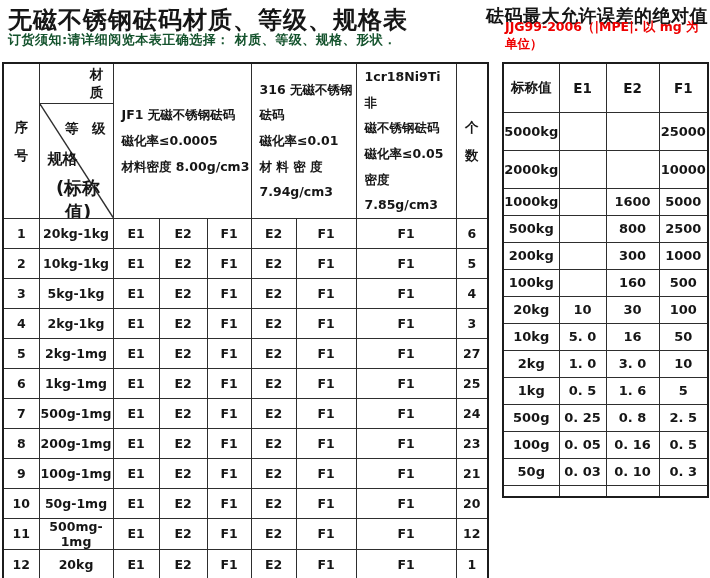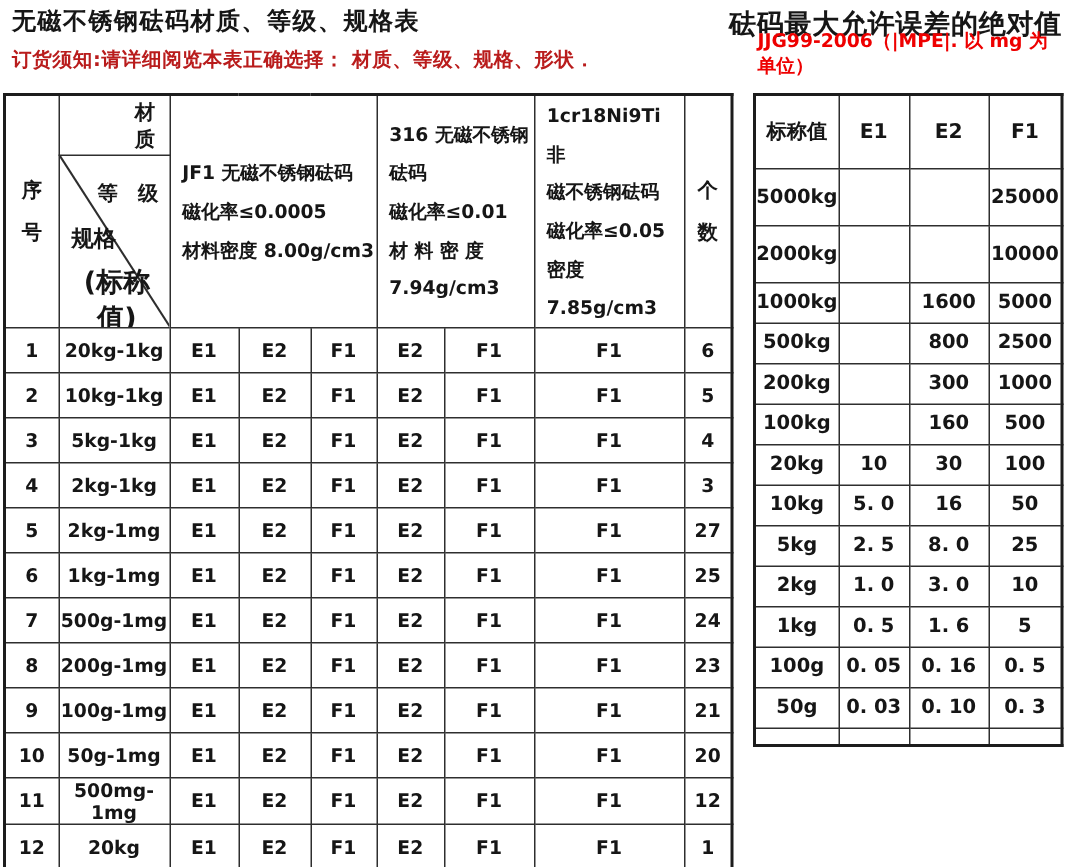--- a/index.html
+++ b/index.html
@@ -1,22 +1,22 @@
 <!DOCTYPE html>
 <html><head>
 <meta charset="utf-8">
 <style>
   * { margin:0; padding:0; box-sizing:border-box; }
   html,body { width:710px; height:578px; }
   body {
     position:relative; overflow:hidden; background:#ffffff;
     font-family:"DejaVu Sans", sans-serif; font-weight:bold; color:#161616;
   }
-  .title-left  { position:absolute; left:8px;  top:4px;  font-size:16px; letter-spacing:1px; }
-  .sub-left    { position:absolute; left:8px;  top:31px; font-size:13px; color:#b91c1c; letter-spacing:0.5px; }
+  .title-left  { position:absolute; left:8px;  top:4px;  font-size:24px; letter-spacing:1px; }
+  .sub-left    { position:absolute; left:8px;  top:31px; font-size:13px; color:#14532d; letter-spacing:0.5px; }
   .title-right { position:absolute; left:486px; top:4px; font-size:18px; letter-spacing:0.5px; }
   .sub-right   { position:absolute; left:505px; top:19px; font-size:12.5px; color:#ee0000; }
 
   table { border-collapse:collapse; table-layout:fixed; background:#fff; }
   td { border:1px solid #2e2e2e; text-align:center; vertical-align:middle;
        font-size:12.5px; overflow:hidden; }
 
   
   .ltab { position:absolute; left:2px; top:62px; width:485px; border:2px solid #1c1c1c; }
   .ltab .hrow1 { height:26px; }
@@ -286,38 +286,38 @@
         <td>30</td>
         <td>100</td>
       </tr>
       <tr>
         <td>10kg</td>
         <td>5. 0</td>
         <td>16</td>
         <td>50</td>
       </tr>
       <tr>
-        <td>5kg</td>
-        <td>2. 5</td>
-        <td>8. 0</td>
-        <td>25</td>
-      </tr>
-      <tr>
         <td>2kg</td>
         <td>1. 0</td>
         <td>3. 0</td>
         <td>10</td>
       </tr>
       <tr>
         <td>1kg</td>
         <td>0. 5</td>
         <td>1. 6</td>
         <td>5</td>
       </tr>
       <tr>
+        <td>500g</td>
+        <td>0. 25</td>
+        <td>0. 8</td>
+        <td>2. 5</td>
+      </tr>
+      <tr>
         <td>100g</td>
         <td>0. 05</td>
         <td>0. 16</td>
         <td>0. 5</td>
       </tr>
       <tr>
         <td>50g</td>
         <td>0. 03</td>
         <td>0. 10</td>
         <td>0. 3</td>

